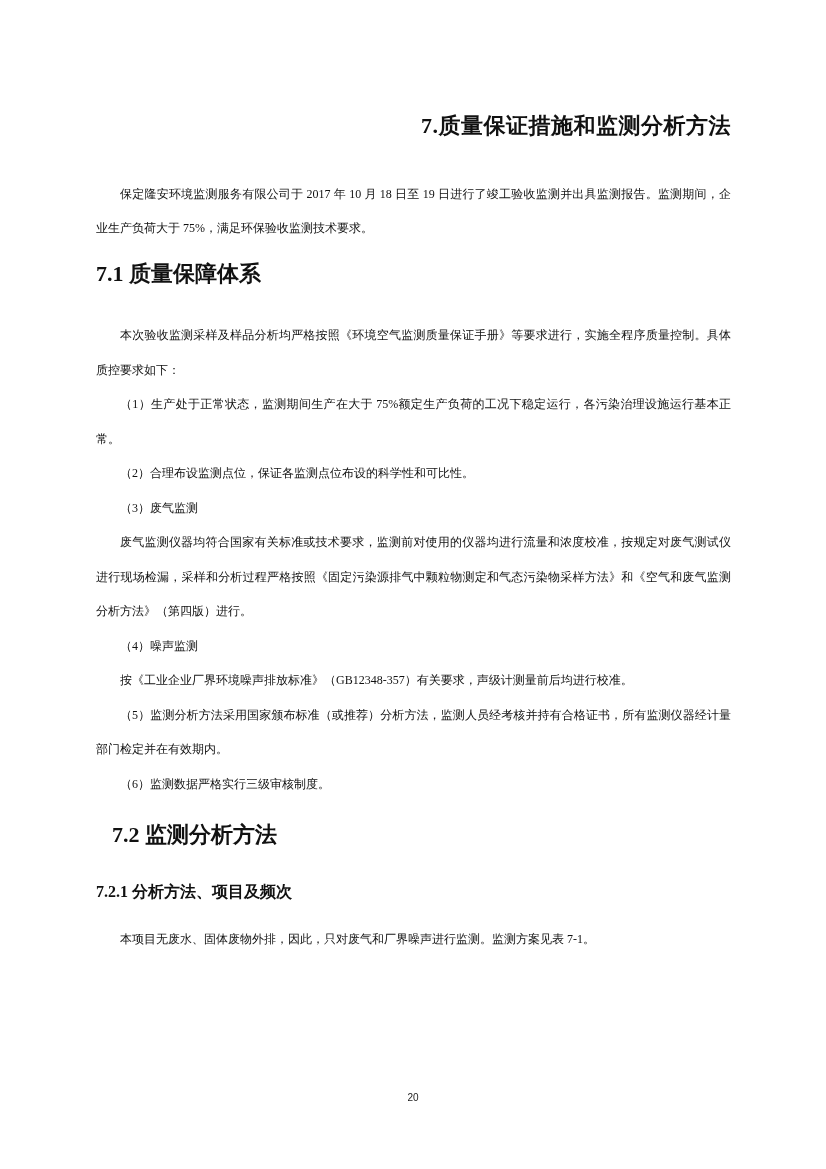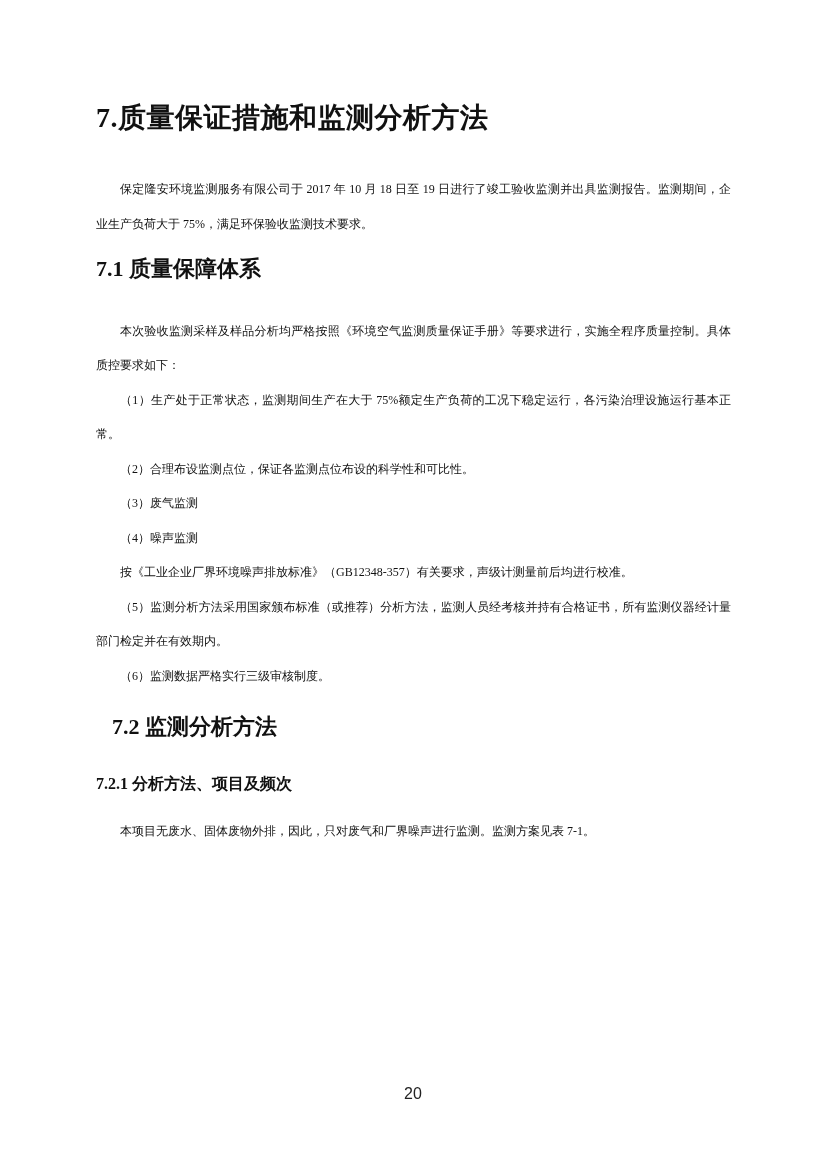--- a/index.html
+++ b/index.html
@@ -18,25 +18,26 @@
     overflow: hidden;
     box-sizing: border-box;
   }
   .content {
     position: absolute;
     top: 100px;
     left: 96px;
     width: 635px;
   }
   h1.doc-h1 {
-    font-size: 28px;
+    font-size: 22px;
     line-height: 1.3;
     font-weight: bold;
-    margin: 0 0 36px 0;
+    margin: 12px 0 36px 0;
     letter-spacing: 0.5px;
+    text-align: right;
   }
   h2.doc-h2 {
     font-size: 22px;
     line-height: 1.3;
     font-weight: bold;
     margin: 0;
   }
   h2.s71 { margin: 14px 0 30px 0; }
   h2.s72 { margin: 20px 0 0 16px; }
   h3.doc-h3 {
@@ -52,21 +53,21 @@
     text-align: justify;
     text-indent: 2em;
     word-break: break-all;
   }
   .footer-pagenum {
     position: absolute;
     bottom: 66px;
     left: 0;
     width: 100%;
     text-align: center;
-    font-size: 16px;
+    font-size: 10px;
     font-family: "Liberation Sans", "DejaVu Sans", sans-serif;
     color: #222222;
   }
 </style>
 </head>
 <body>
 
 <div class="doc-page">
   <div class="content">
 
@@ -75,20 +76,21 @@
     <p class="doc-p">保定隆安环境监测服务有限公司于 2017 年 10 月 18 日至 19 日进行了竣工验收监测并出具监测报告。监测期间，企业生产负荷大于 75%，满足环保验收监测技术要求。</p>
 
     <h2 class="doc-h2 s71">7.1 质量保障体系</h2>
 
     <p class="doc-p">本次验收监测采样及样品分析均严格按照《环境空气监测质量保证手册》等要求进行，实施全程序质量控制。具体质控要求如下：</p>
 
     <p class="doc-p">（1）生产处于正常状态，监测期间生产在大于 75%额定生产负荷的工况下稳定运行，各污染治理设施运行基本正常。</p>
     <p class="doc-p">（2）合理布设监测点位，保证各监测点位布设的科学性和可比性。</p>
     <p class="doc-p">（3）废气监测</p>
 
+    <p class="doc-p">废气监测仪器均符合国家有关标准或技术要求，监测前对使用的仪器均进行流量和浓度校准，按规定对废气测试仪进行现场检漏，采样和分析过程严格按照《固定污染源排气中颗粒物测定和气态污染物采样方法》和《空气和废气监测分析方法》（第四版）进行。</p>
 
     <p class="doc-p">（4）噪声监测</p>
 
     <p class="doc-p">按《工业企业厂界环境噪声排放标准》（GB12348-357）有关要求，声级计测量前后均进行校准。</p>
 
     <p class="doc-p">（5）监测分析方法采用国家颁布标准（或推荐）分析方法，监测人员经考核并持有合格证书，所有监测仪器经计量部门检定并在有效期内。</p>
     <p class="doc-p">（6）监测数据严格实行三级审核制度。</p>
 
     <h2 class="doc-h2 s72">7.2 监测分析方法</h2>
 

